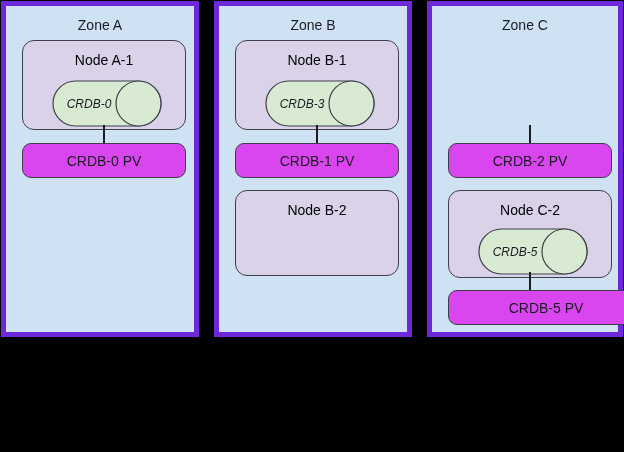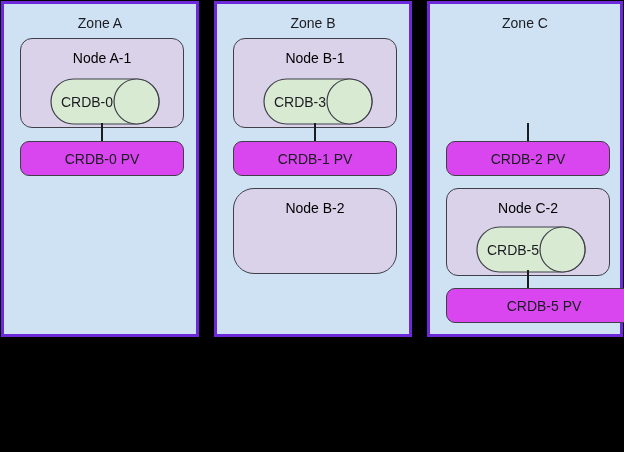--- a/index.html
+++ b/index.html
@@ -22,21 +22,21 @@
     width: 624px;
     height: 452px;
     background: #000000;
   }
 
   .zone {
     position: absolute;
     top: 1px;
     height: 336px;
     background: #cfe2f3;
-    border: 3px solid #6d28d9;
+    border: 5px solid #6d28d9;
     box-sizing: border-box;
   }
   .zone-a { left: 1px;   width: 198px; }
   .zone-b { left: 214px; width: 198px; }
   .zone-c { left: 427px; width: 196px; padding-left: 36px; }
 
   .zone-title {
     position: absolute;
     left: 0;
     right: 0;
@@ -93,23 +93,24 @@
     overflow: visible;
   }
   .cyl-label {
     position: absolute;
     left: 0;
     top: 0;
     height: 100%;
     display: flex;
     align-items: center;
     justify-content: center;
-    font-size: 14px;
+    font-size: 12px;
     color: #1b1b22;
     pointer-events: none;
+    font-style: italic;
   }
 </style>
 </head>
 <body>
 
 <div id="canvas">
 
   <div class="zone zone-a">
     <div class="zone-title">Zone A</div>
 
@@ -142,21 +143,21 @@
           <circle cx="86.5" cy="23.5" r="22.5" fill="#d9ead3" stroke="#3f3f4a" stroke-width="1.2"></circle>
         </svg>
         <div class="cyl-label" style="width:74px;">CRDB-3</div>
       </div>
     </div>
 
     <div class="connector" style="left:97px; top:119px; height:20px;"></div>
 
     <div class="pv" style="left:16px; top:137px; width:164px; height:35px;">CRDB-1 PV</div>
 
-    <div class="node" style="left:16px; top:184px; width:164px; height:86px;border-radius:21px;">
+    <div class="node" style="left:16px; top:184px; width:164px; height:86px;">
       <div class="node-title">Node B-2</div>
     </div>
   </div>
 
   <div class="zone zone-c">
     <div class="zone-title">Zone C</div>
 
 
     <div class="connector" style="left:97px; top:119px; height:20px;"></div>
 

